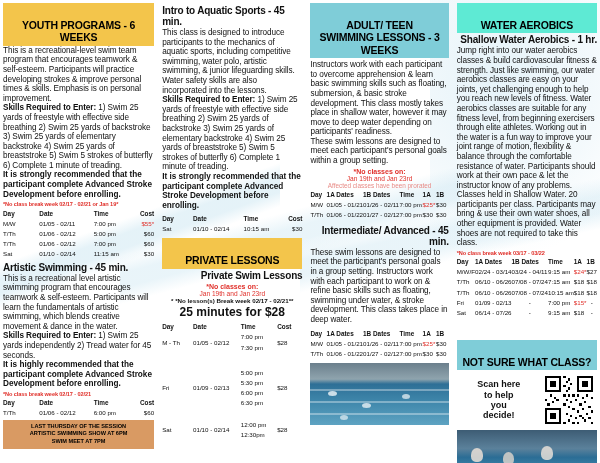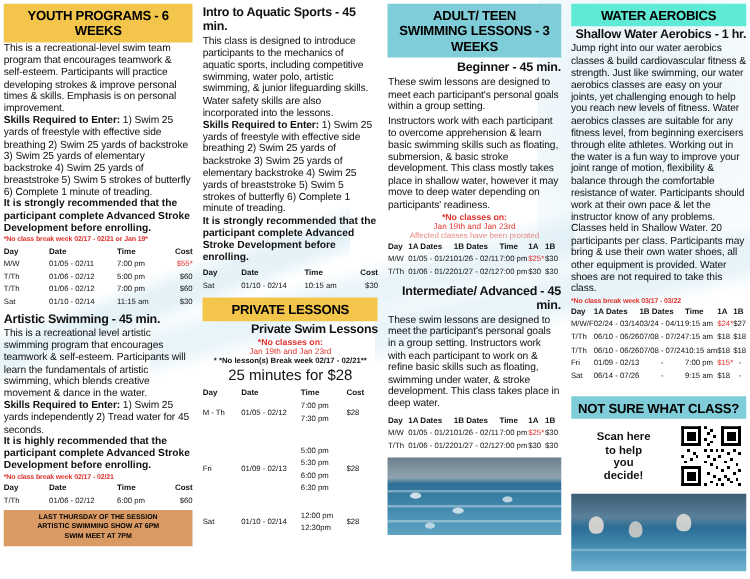--- a/index.html
+++ b/index.html
@@ -23,21 +23,21 @@
 
   .page{position:absolute;inset:0;display:flex;padding:3px 3px 0 3px;box-sizing:border-box;}
   .col{box-sizing:border-box;}
   .c1{width:157px;padding-right:4px;}
   .c2{width:150px;padding:0 4px;}
   .c3{width:148px;padding:0 4px;}
   .c4{width:146px;padding-left:4px;}
 
   .banner{
     text-align:center;font-weight:bold;font-size:10.5px;line-height:1.18;
-    padding:4px 2px 2px;letter-spacing:-.2px;color:#000;
+    padding:16px 2px 2px;letter-spacing:-.2px;color:#000;
   }
   .banner.yellow{background:#f3c54b;}
   .banner.teal{background:#7fcdd8;}
   .banner.orange{background:#5eead4;}
   .banner.teal2{background:#7fcdd8;}
 
   .subhead{
     text-align:right;font-weight:bold;font-size:10px;margin:1px 0 1px;
     letter-spacing:-.2px;
   }
@@ -54,21 +54,21 @@
   th{font-weight:bold;text-align:left;font-size:6.4px;padding:1.4px 0;}
   td{padding:1.6px 0;font-size:6.2px;white-space:nowrap;}
   .red{color:#e0312b;}
   .ctr{text-align:center;}
   .rt{text-align:right;}
 
   .noteband{
     background:#d99a63;text-align:center;font-weight:bold;font-size:5.6px;
     line-height:1.35;padding:3px 2px;margin-top:2px;color:#000;
   }
-  .bigprice{text-align:center;font-weight:normal;font-size:12px;margin:1px 0 3px;}
+  .bigprice{text-align:center;font-weight:bold;font-size:12px;margin:1px 0 3px;}
   .privbody{font-size:8.2px;line-height:1.2;}
   .breaknote{font-weight:bold;font-size:6.2px;text-align:center;}
 
   .photo{width:100%;height:62px;margin-top:4px;position:relative;overflow:hidden;}
   .photo.p1{background:linear-gradient(180deg,#6b7f8c 0%,#8fa4ae 26%,#2e6f96 34%,#3f87ab 62%,#5ea3c2 100%);}
   .photo.p2{background:linear-gradient(180deg,#3d5c74 0%,#5b819b 30%,#2b6d95 44%,#4a95b8 75%,#73b4cf 100%);}
   .photo .swimmer{position:absolute;border-radius:50%;}
   .photo .lane{position:absolute;left:0;right:0;height:2px;background:rgba(255,255,255,.35);}
 
   .qrwrap{display:flex;align-items:center;gap:4px;padding:4px 2px 0;}
@@ -241,23 +241,22 @@
     </table>
   </div>
 
   <div class="col c3">
     <div class="banner teal">
       <div>ADULT/ TEEN</div>
       <div>SWIMMING LESSONS - 3 WEEKS</div>
     </div>
 
     <div>
-      <div class="subhead" style="margin-top:3px;">Beginner - 45 min.</div>
+      <div class="body" style="margin-top:2px;">Instructors work with each participant to overcome apprehension &amp; learn basic swimming skills such as floating, submersion, &amp; basic stroke development. This class mostly takes place in shallow water, however it may move to deep water depending on participants' readiness.</div>
       <div class="body">These swim lessons are designed to meet each participant's personal goals within a group setting.</div>
-      <div class="body" style="margin-top:2px;">Instructors work with each participant to overcome apprehension &amp; learn basic swimming skills such as floating, submersion, &amp; basic stroke development. This class mostly takes place in shallow water, however it may move to deep water depending on participants' readiness.</div>
       <div class="noclass">*No classes on:</div>
       <div class="noclass2">Jan 19th and Jan 23rd</div>
       <div class="prorated">Affected classes have been prorated</div>
       <table>
         <thead>
             <tr>
           <th style="width:13%">Day</th>
           <th style="width:25%">1A Dates</th>
           <th style="width:25%">1B Dates</th>
           <th style="width:17%">Time</th>
@@ -386,21 +385,21 @@
             <td>Sat</td>
             <td>06/14 - 07/26</td>
             <td class="ctr">-</td>
             <td>9:15 am</td>
             <td>$18</td>
             <td class="ctr">-</td>
           </tr>
       </tbody>
     </table>
 
-    <div class="banner teal2" style="margin-top:11px;">NOT SURE WHAT CLASS?</div>
+    <div class="banner teal2" style="margin-top:22px;">NOT SURE WHAT CLASS?</div>
 
     <div class="qrwrap">
       <div class="qrtext">
         <div>Scan here</div>
         <div>to help</div>
         <div>you</div>
         <div>decide!</div>
       </div>
       <div class="qr">
         <svg width="48" height="48" viewBox="0 0 21 21" shape-rendering="crispEdges">

